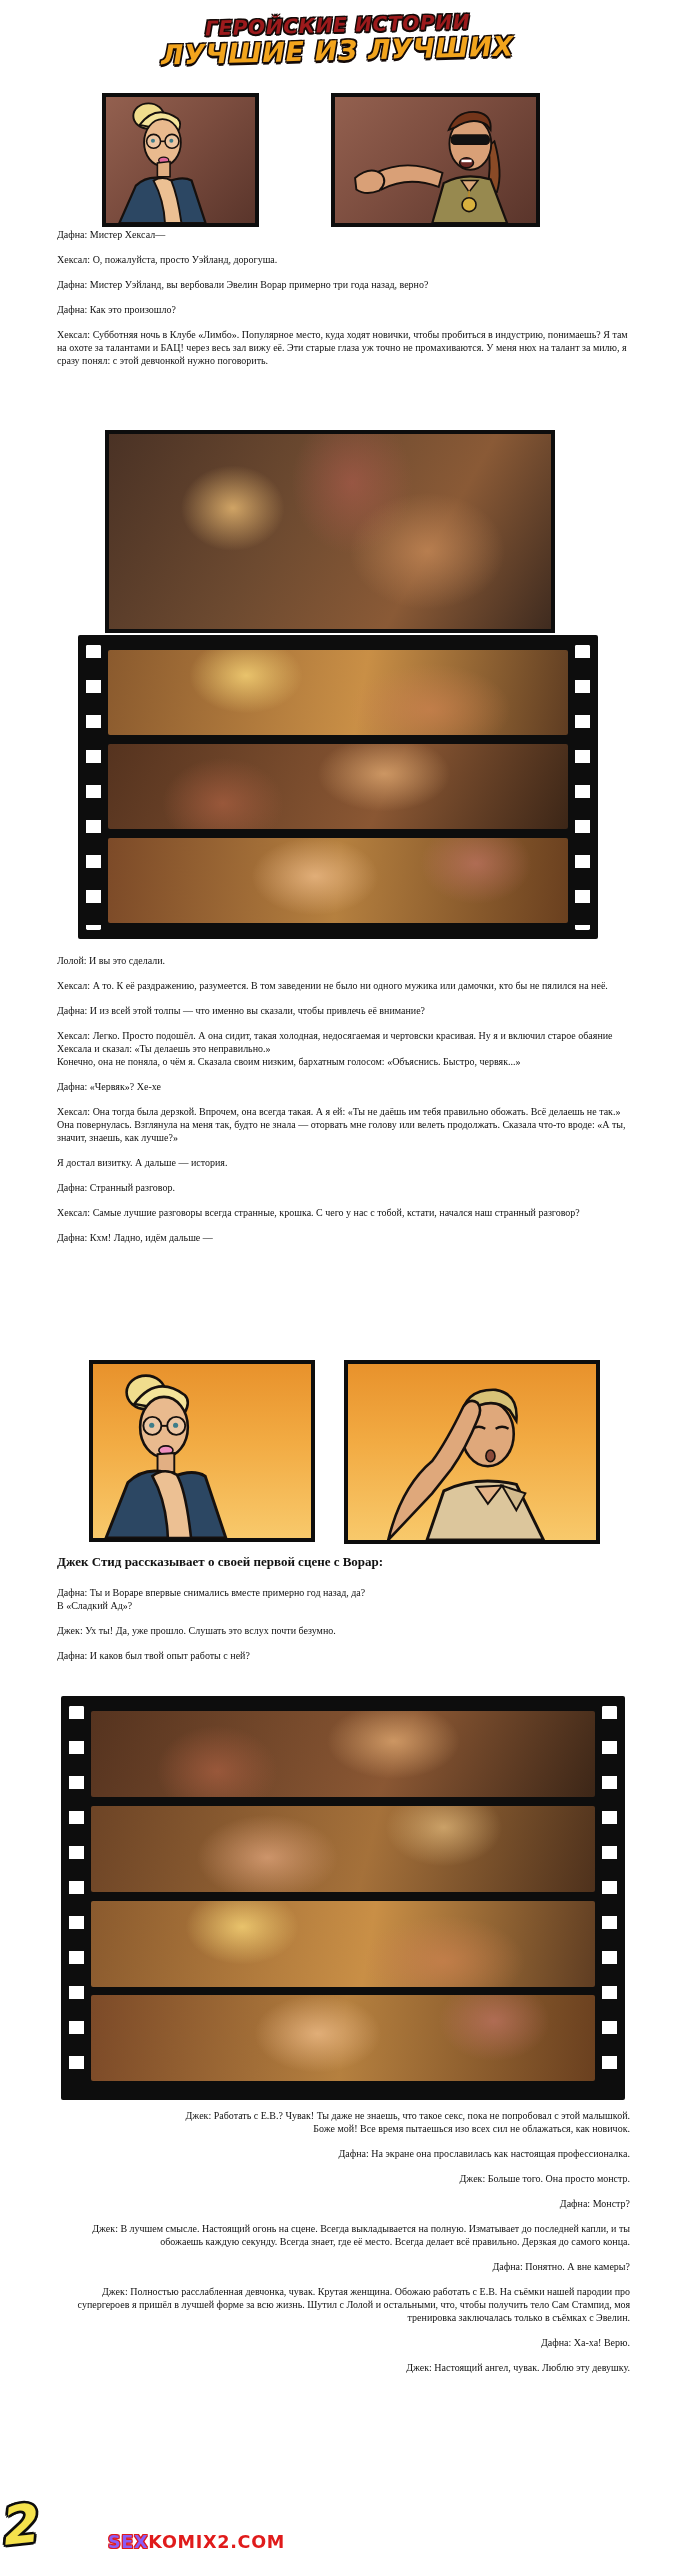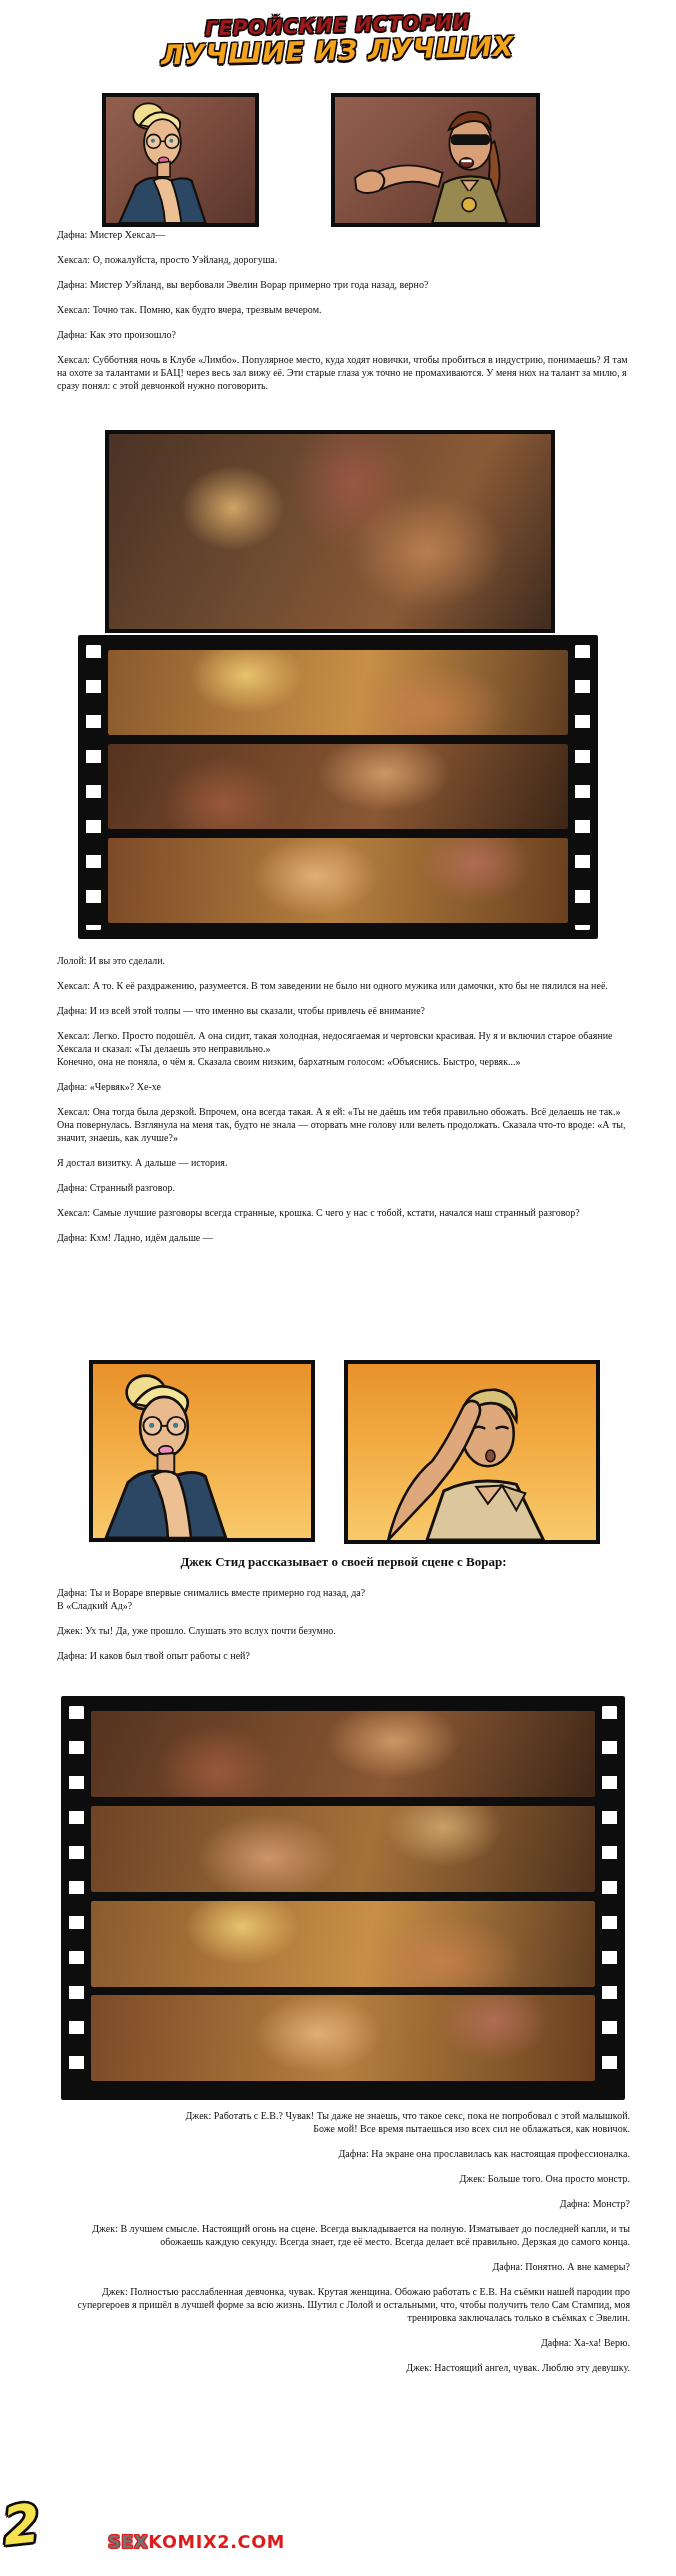--- a/index.html
+++ b/index.html
@@ -88,21 +88,21 @@
     position:absolute;left:2.7px;top:2498px;
     font-family:"DejaVu Sans", sans-serif;font-weight:900;font-style:italic;
     font-size:53px;line-height:1;color:#f5e24c;transform:rotate(-6deg);
     text-shadow:-2px -2px 0 #0d0d0d,2px -2px 0 #0d0d0d,-2px 2px 0 #0d0d0d,2px 2px 0 #0d0d0d,0 2.7px 0 #0d0d0d,2.7px 0 0 #0d0d0d,-2.7px 0 0 #0d0d0d,0 -2.7px 0 #0d0d0d;
   }
   .site-mark{
     position:absolute;left:108px;top:2532px;
     font-family:"DejaVu Sans", sans-serif;font-weight:900;font-size:17.6px;letter-spacing:0.7px;
   }
   .site-mark .sx{
-    color:#737373;
+    color:#8b5cf6;
     text-shadow:-1px -1px 0 #e01b1b,1px -1px 0 #e01b1b,-1px 1px 0 #e01b1b,1px 1px 0 #e01b1b,0 1px 0 #e01b1b,1px 0 0 #e01b1b,-1px 0 0 #e01b1b,0 -1px 0 #e01b1b;
   }
   .site-mark .rest{color:#e01b1b;}
 </style>
 </head>
 <body>
 
 <div id="page">
 
   <div class="title-wrap">
@@ -141,21 +141,20 @@
       <circle cx="208" cy="170" r="11" fill="#d9b13e" stroke="#16100d" stroke-width="2.5"></circle>
       <path d="M60 120 Q110 96 166 120 L160 142 Q112 124 70 146 Z" fill="#d9a077" stroke="#16100d" stroke-width="3"></path>
       <path d="M28 128 Q52 108 70 122 Q80 134 66 148 Q44 156 30 146 Z" fill="#d9a077" stroke="#16100d" stroke-width="3"></path>
     </svg>
   </div>
 
   <div class="textblock" style="left:57px;top:228px;">
     <p>Дафна: Мистер Хексал—</p>
     <p>Хексал: О, пожалуйста, просто Уэйланд, дорогуша.</p>
     <p>Дафна: Мистер Уэйланд, вы вербовали Эвелин Ворар примерно три года назад, верно?</p>
-    <p>Хексал: Точно так. Помню, как будто вчера, трезвым вечером.</p>
     <p>Дафна: Как это произошло?</p>
     <p>Хексал: Субботняя ночь в Клубе «Лимбо». Популярное место, куда ходят новички, чтобы пробиться в индустрию, понимаешь? Я там на охоте за талантами и БАЦ! через весь зал вижу её. Эти старые глаза уж точно не промахиваются. У меня нюх на талант за милю, я сразу понял: с этой девчонкой нужно поговорить.</p>
   </div>
 
   <div class="panel censored" style="left:105px;top:430px;width:450px;height:203px;"></div>
 
   <div class="filmstrip" style="left:78px;top:635px;width:520px;height:304px;">
     <div class="sprockets left"></div>
     <div class="sprockets right"></div>
     <div class="film-frame f1" style="height:85px;"></div>
@@ -202,21 +201,21 @@
       <path d="M190 100 Q200 94 210 100" fill="none" stroke="#16100d" stroke-width="3.5"></path>
       <path d="M226 100 Q236 94 246 100" fill="none" stroke="#16100d" stroke-width="3.5"></path>
       <ellipse cx="218" cy="142" rx="7" ry="9" fill="#8a4a3a" stroke="#16100d" stroke-width="2.5"></ellipse>
       <path d="M60 272 Q80 190 128 150 Q150 120 176 66 Q186 52 198 60 Q206 70 198 86 Q180 130 158 162 L128 200 Z" fill="#dfa87b" stroke="#16100d" stroke-width="4"></path>
       <path d="M120 272 L146 196 Q196 172 258 186 L300 272 Z" fill="#dcc69c" stroke="#16100d" stroke-width="4.5"></path>
       <path d="M196 190 L214 216 L236 188 Z" fill="#e5b488" stroke="#16100d" stroke-width="3"></path>
       <path d="M236 188 L272 200 L258 226 Z" fill="#d2ba8c" stroke="#16100d" stroke-width="3"></path>
     </svg>
   </div>
 
-  <div class="section-heading" style="left:57px;top:1554px;width:573px;text-align:center;">Джек Стид рассказывает о своей первой сцене с Ворар:</div>
+  <div class="section-heading" style="left:57px;top:1554px;width:573px;">Джек Стид рассказывает о своей первой сцене с Ворар:</div>
 
   <div class="textblock" style="left:57px;top:1586px;">
     <p>Дафна: Ты и Вораре впервые снимались вместе примерно год назад, да?
 В «Сладкий Ад»?</p>
     <p>Джек: Ух ты! Да, уже прошло. Слушать это вслух почти безумно.</p>
     <p>Дафна: И каков был твой опыт работы с ней?</p>
   </div>
 
   <div class="filmstrip" style="left:61px;top:1696px;width:564px;height:404px;">
     <div class="sprockets left"></div>

